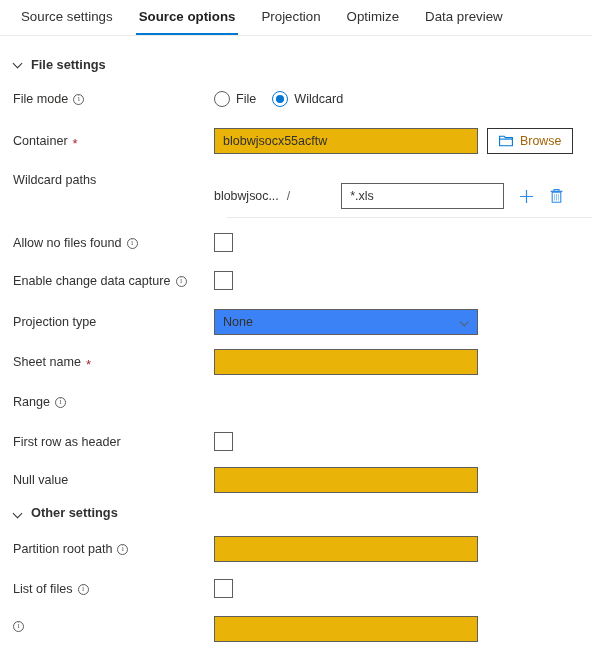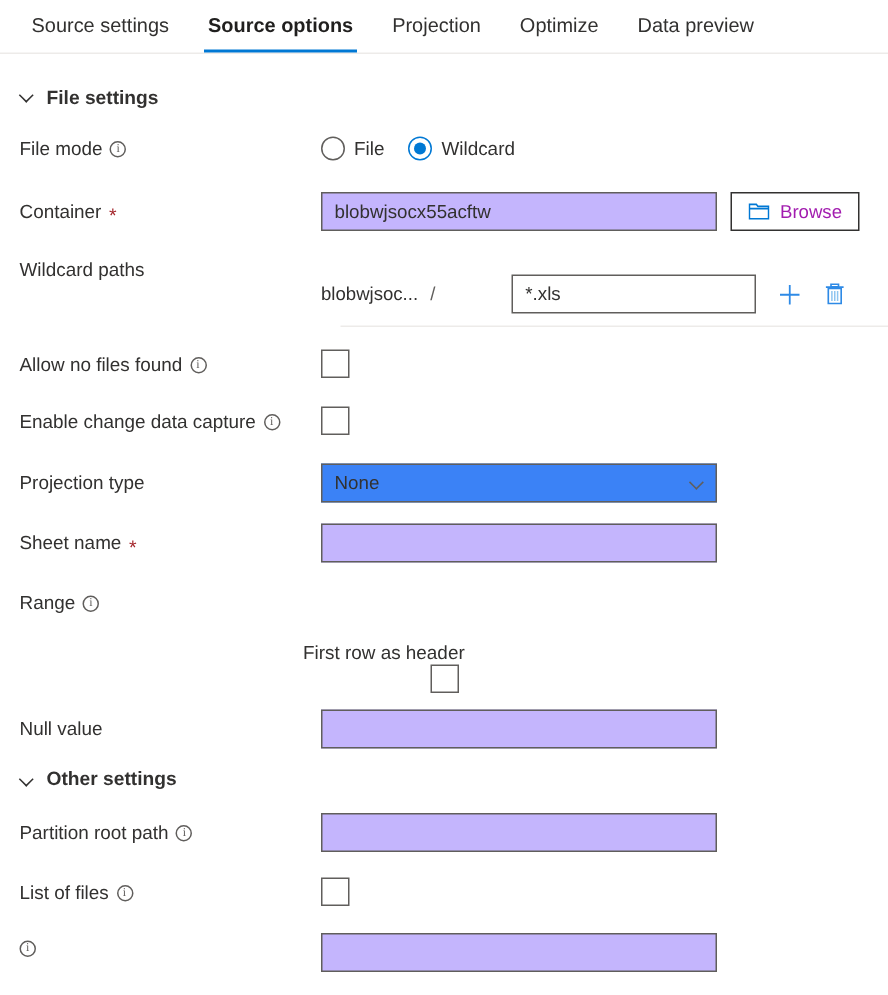--- a/index.html
+++ b/index.html
@@ -148,21 +148,21 @@
     flex: 1 1 auto;
     display: flex;
     align-items: center;
   }
 
   .txt {
     width: 264px;
     height: 26px;
     box-sizing: border-box;
     border: 1px solid #605e5c;
-    background: #c4b5fd;
+    background: #eab308;
     font-family: "Liberation Sans", sans-serif;
     font-size: 12.5px;
     color: #323130;
     padding: 0 8px;
     border-radius: 0;
     outline: none;
   }
   .txt::placeholder { color: #a19f9d; }
 
   .select-wrap {
@@ -250,21 +250,21 @@
   .browse-btn {
     margin-left: 9px;
     height: 26px;
     border: 1px solid #323130;
     background: #fff;
     display: inline-flex;
     align-items: center;
     gap: 7px;
     padding: 0 11px;
     font-size: 12.4px;
-    color: #a21caf;
+    color: #a16207;
     cursor: pointer;
     box-sizing: border-box;
     font-family: "Liberation Sans", sans-serif;
   }
 
   
   .wild-row {
     display: flex;
     align-items: center;
   }
@@ -441,21 +441,21 @@
 
   <div class="row" style="margin-top:11px;">
     <div class="label">
       <span>Range</span>
       <span class="info-icon">
           <i>i</i>
         </span>
     </div>
   </div>
 
-  <div class="row" style="margin-top:11px;flex-direction:column;">
+  <div class="row" style="margin-top:11px;">
     <div class="label">
       <span>First row as header</span>
     </div>
     <div class="control">
       <span class="checkbox"></span>
     </div>
   </div>
 
   <div class="row" style="margin-top:9px;">
     <div class="label">

